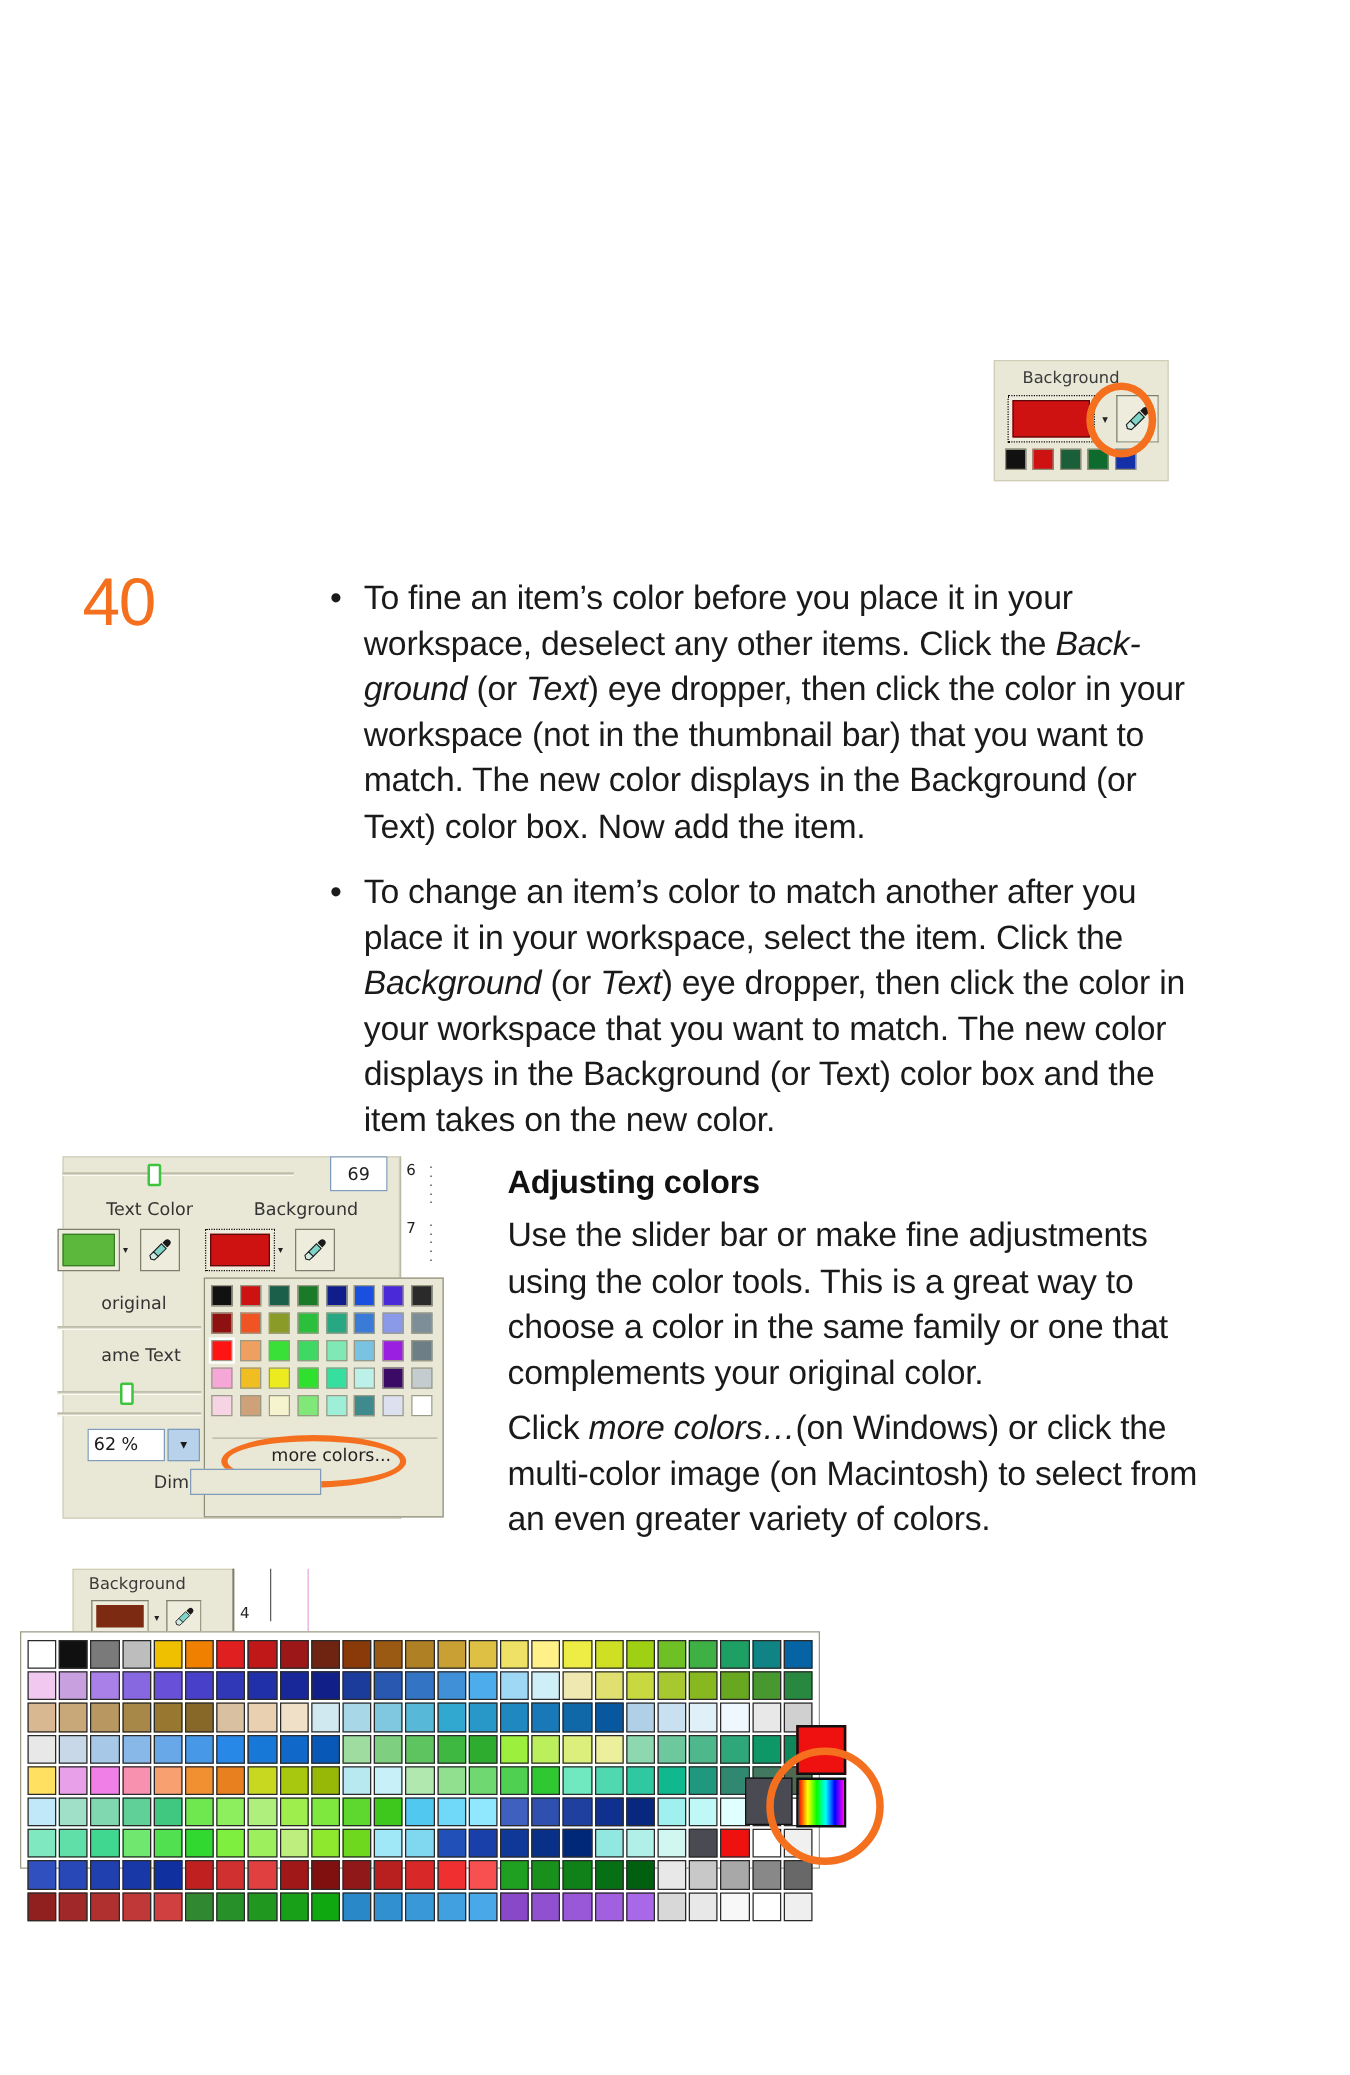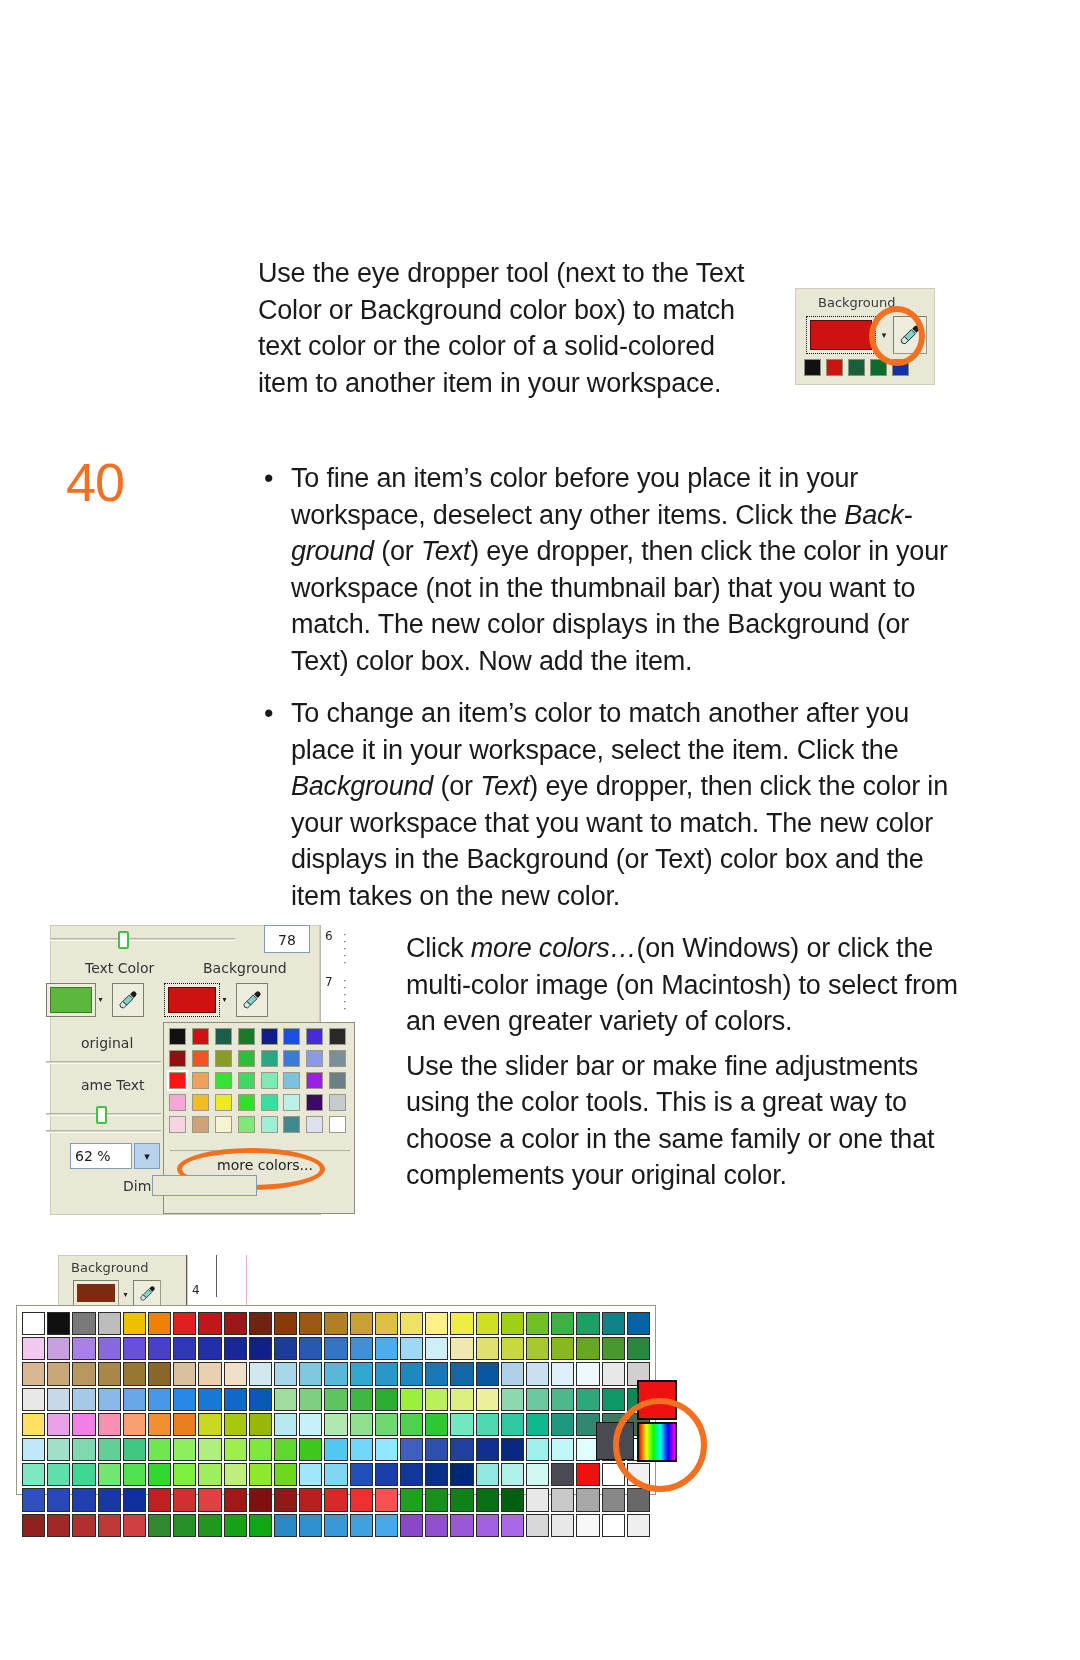--- a/index.html
+++ b/index.html
@@ -201,40 +201,40 @@
   }
 
   .dropper-icon { display:block; }
 </style>
 </head>
 <body>
 
 <div id="page-number">40</div>
 
 <div id="intro-block">
-  <div class="para" id="intro-body">Use the eye dropper tool (next to the Text Color or Background color box) to match text color or the color of a solid-colored item to another item in your workspace.</div>
 </div>
 
 <div id="bullets">
 
   <div class="bullet-row">
     <div class="bullet-dot">•</div>
     <div class="bullet-text"><span>To fine an item’s color before you place it in your workspace, deselect any other items. Click the </span><i>Back-ground</i><span> (or </span><i>Text</i><span>) eye dropper, then click the color in your workspace (not in the thumbnail bar) that you want to match. The new color displays in the Background (or Text) color box. Now add the item.</span></div>
   </div>
 
   <div class="bullet-row">
     <div class="bullet-dot">•</div>
     <div class="bullet-text"><span>To change an item’s color to match another after you place it in your workspace, select the item. Click the </span><i>Background</i><span> (or </span><i>Text</i><span>) eye dropper, then click the color in your workspace that you want to match. The new color displays in the Background (or Text) color box and the item takes on the new color.</span></div>
   </div>
 
 </div>
 
 <div id="adjusting-block">
+  <div class="h-sub">Adjusting colors</div>
+  <div class="para">Use the slider bar or make fine adjustments using the color tools. This is a great way to choose a color in the same family or one that complements your original color.</div>
   <div class="para"><span>Click </span><i>more colors…</i><span>(on Windows) or click the multi-color image (on Macintosh) to select from an even greater variety of colors.</span></div>
-  <div class="para">Use the slider bar or make fine adjustments using the color tools. This is a great way to choose a color in the same family or one that complements your original color.</div>
 </div>
 
 <div id="shot-bg-dropper">
   <div class="lbl">Background</div>
   <div class="win-box colorwell">
     <div class="swatch"></div>
   </div>
   <div class="arrowbtn">▾</div>
   <div class="win-box dropbtn">
     <svg class="dropper-icon" width="22" height="22" viewBox="0 0 24 24">
@@ -255,21 +255,21 @@
 
 <div id="shot-panel">
   <div class="bgfill"></div>
   <div class="rulerstrip">
     <div class="tick-num" style="left:4px; top:4px;">6</div>
     <div class="tick-dots" style="left:22px; top:6px;">·<br>·<br>·<br>·<br>·</div>
     <div class="tick-num" style="left:4px; top:50px;">7</div>
     <div class="tick-dots" style="left:22px; top:52px;">·<br>·<br>·<br>·<br>·</div>
   </div>
 
-  <div class="numbox">78</div>
+  <div class="numbox">69</div>
 
   <div class="slider-track" style="left:0px; top:13px; width:185px;"></div>
   <div class="slider-thumb" style="left:68px; top:6px;"></div>
 
   <div class="p-label" style="left:0px; top:35px;">Text Color</div>
   <div class="p-label" style="left:118px; top:35px;">Background</div>
 
   <div class="colorwell2" style="left:-4px; top:58px; width:50px; height:34px;">
     <div class="sw" style="background:#5CB83C; border:1px solid #3a7a25;"></div>
   </div>

